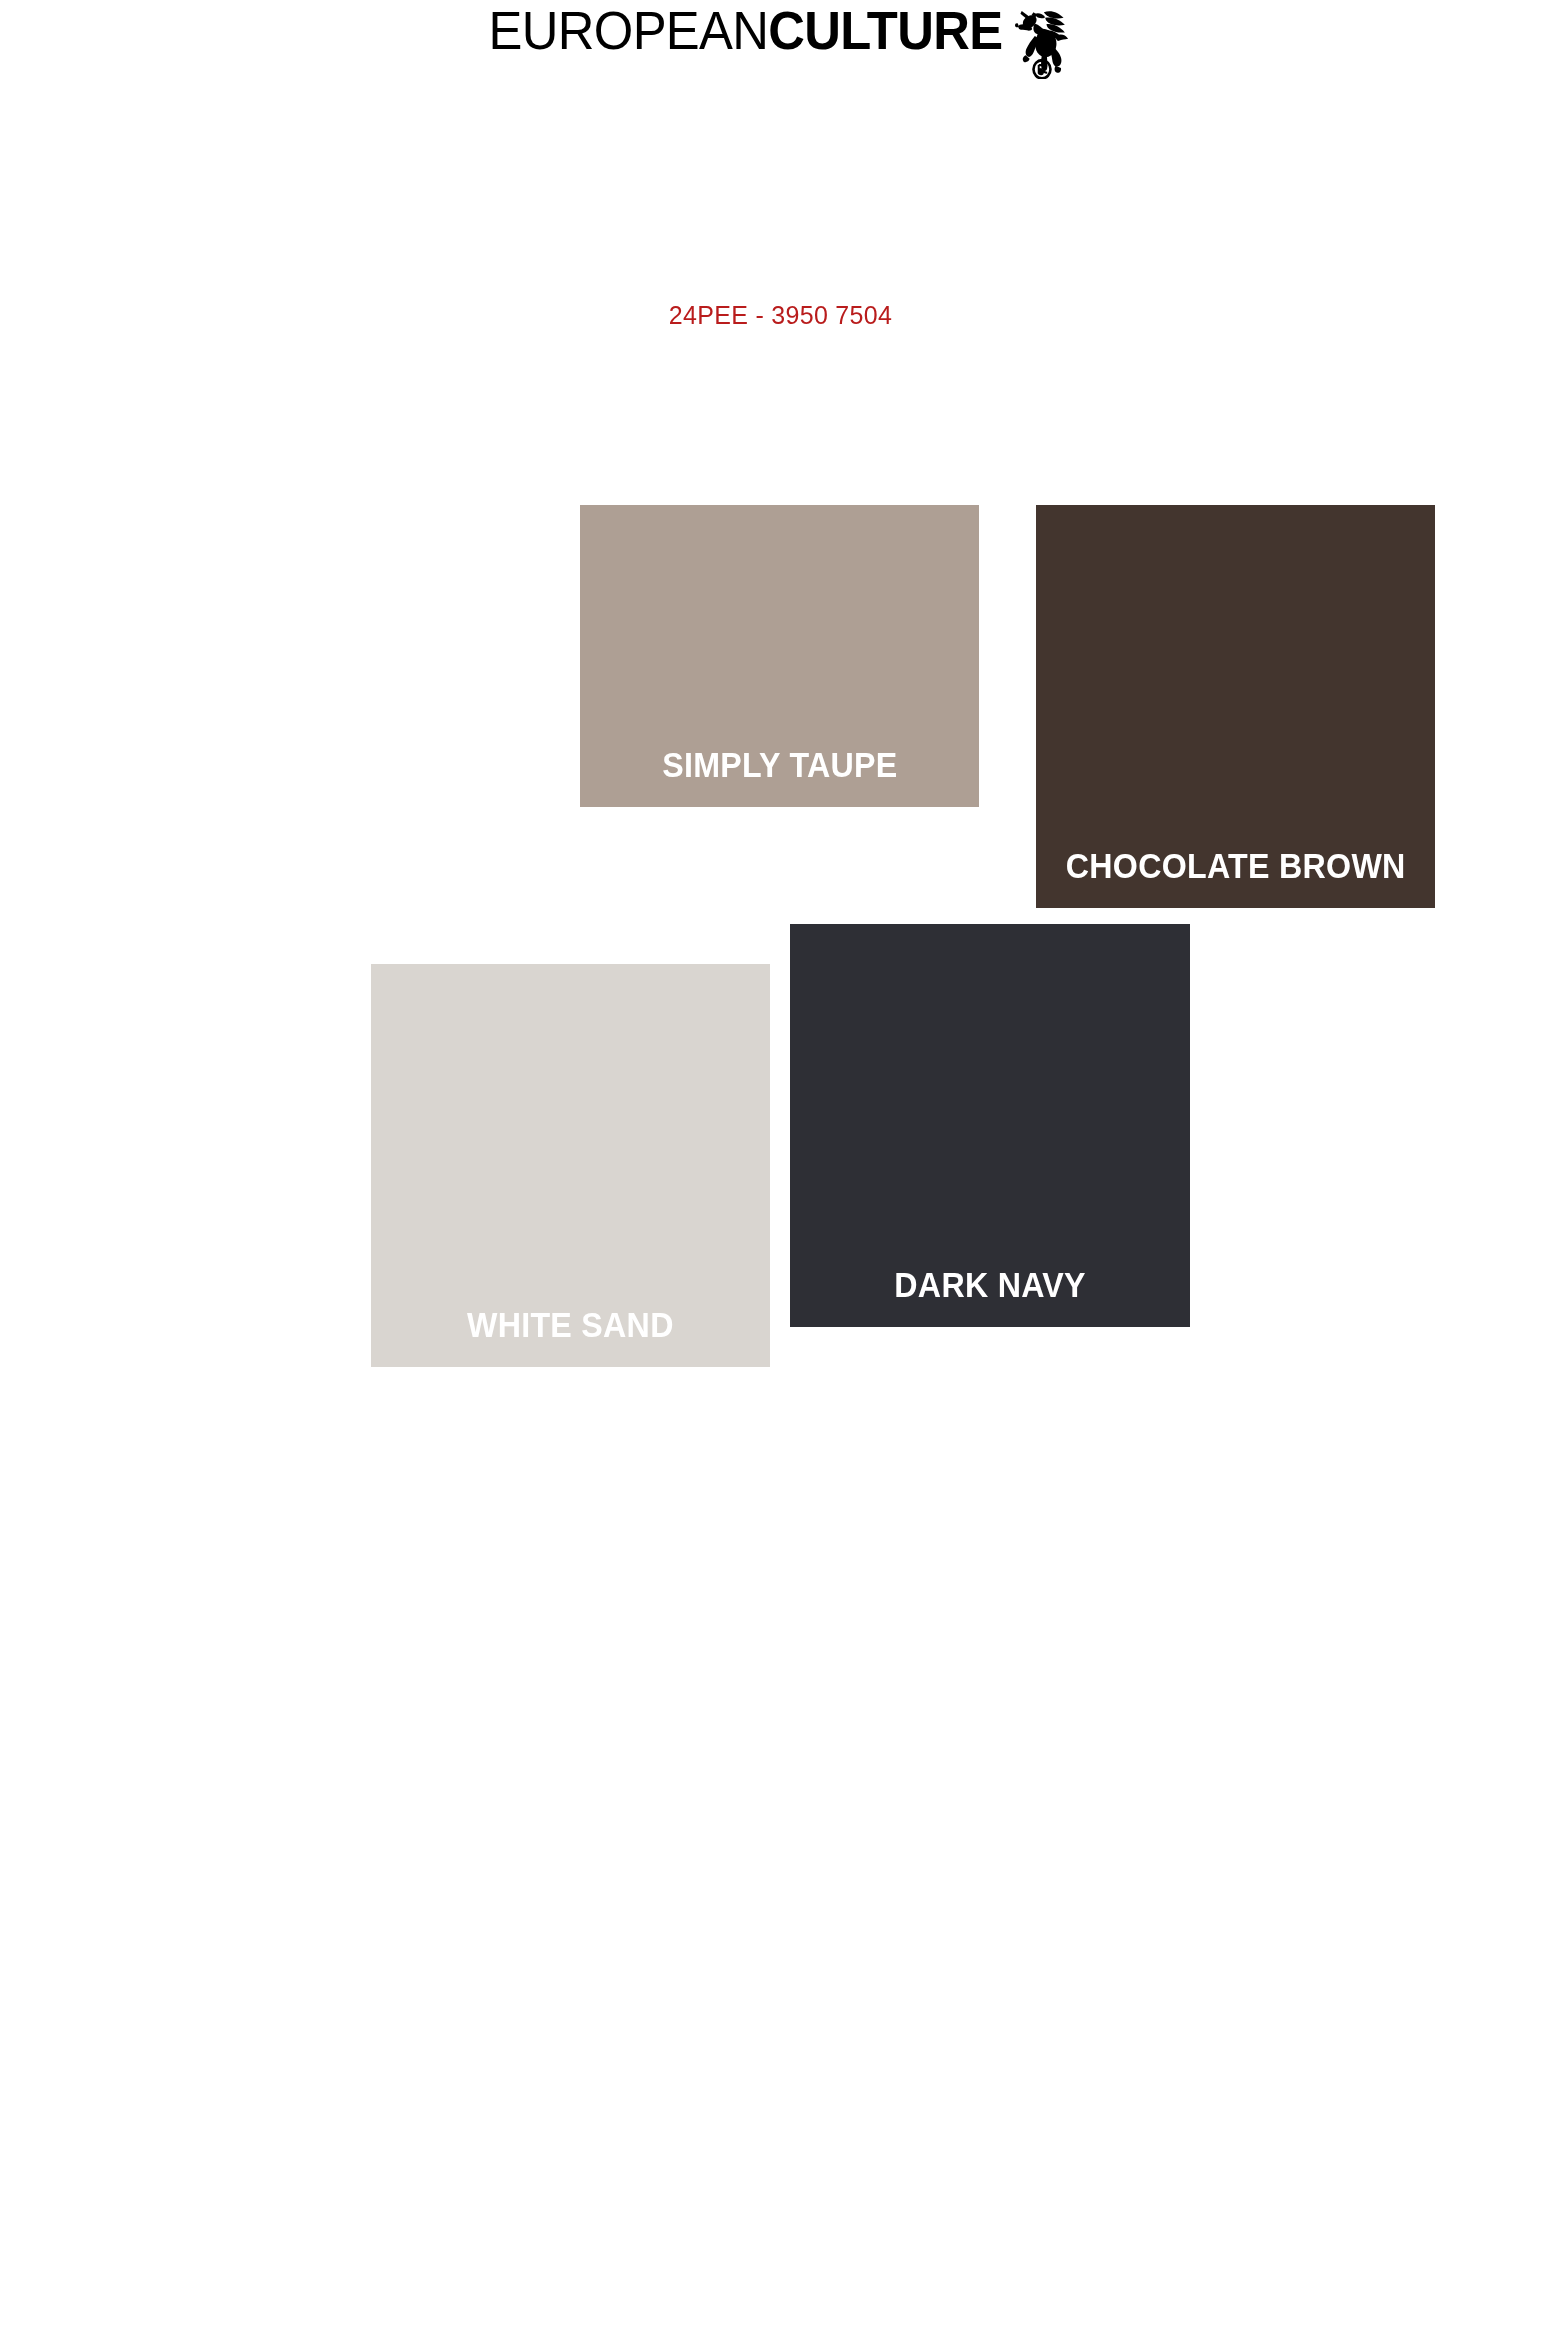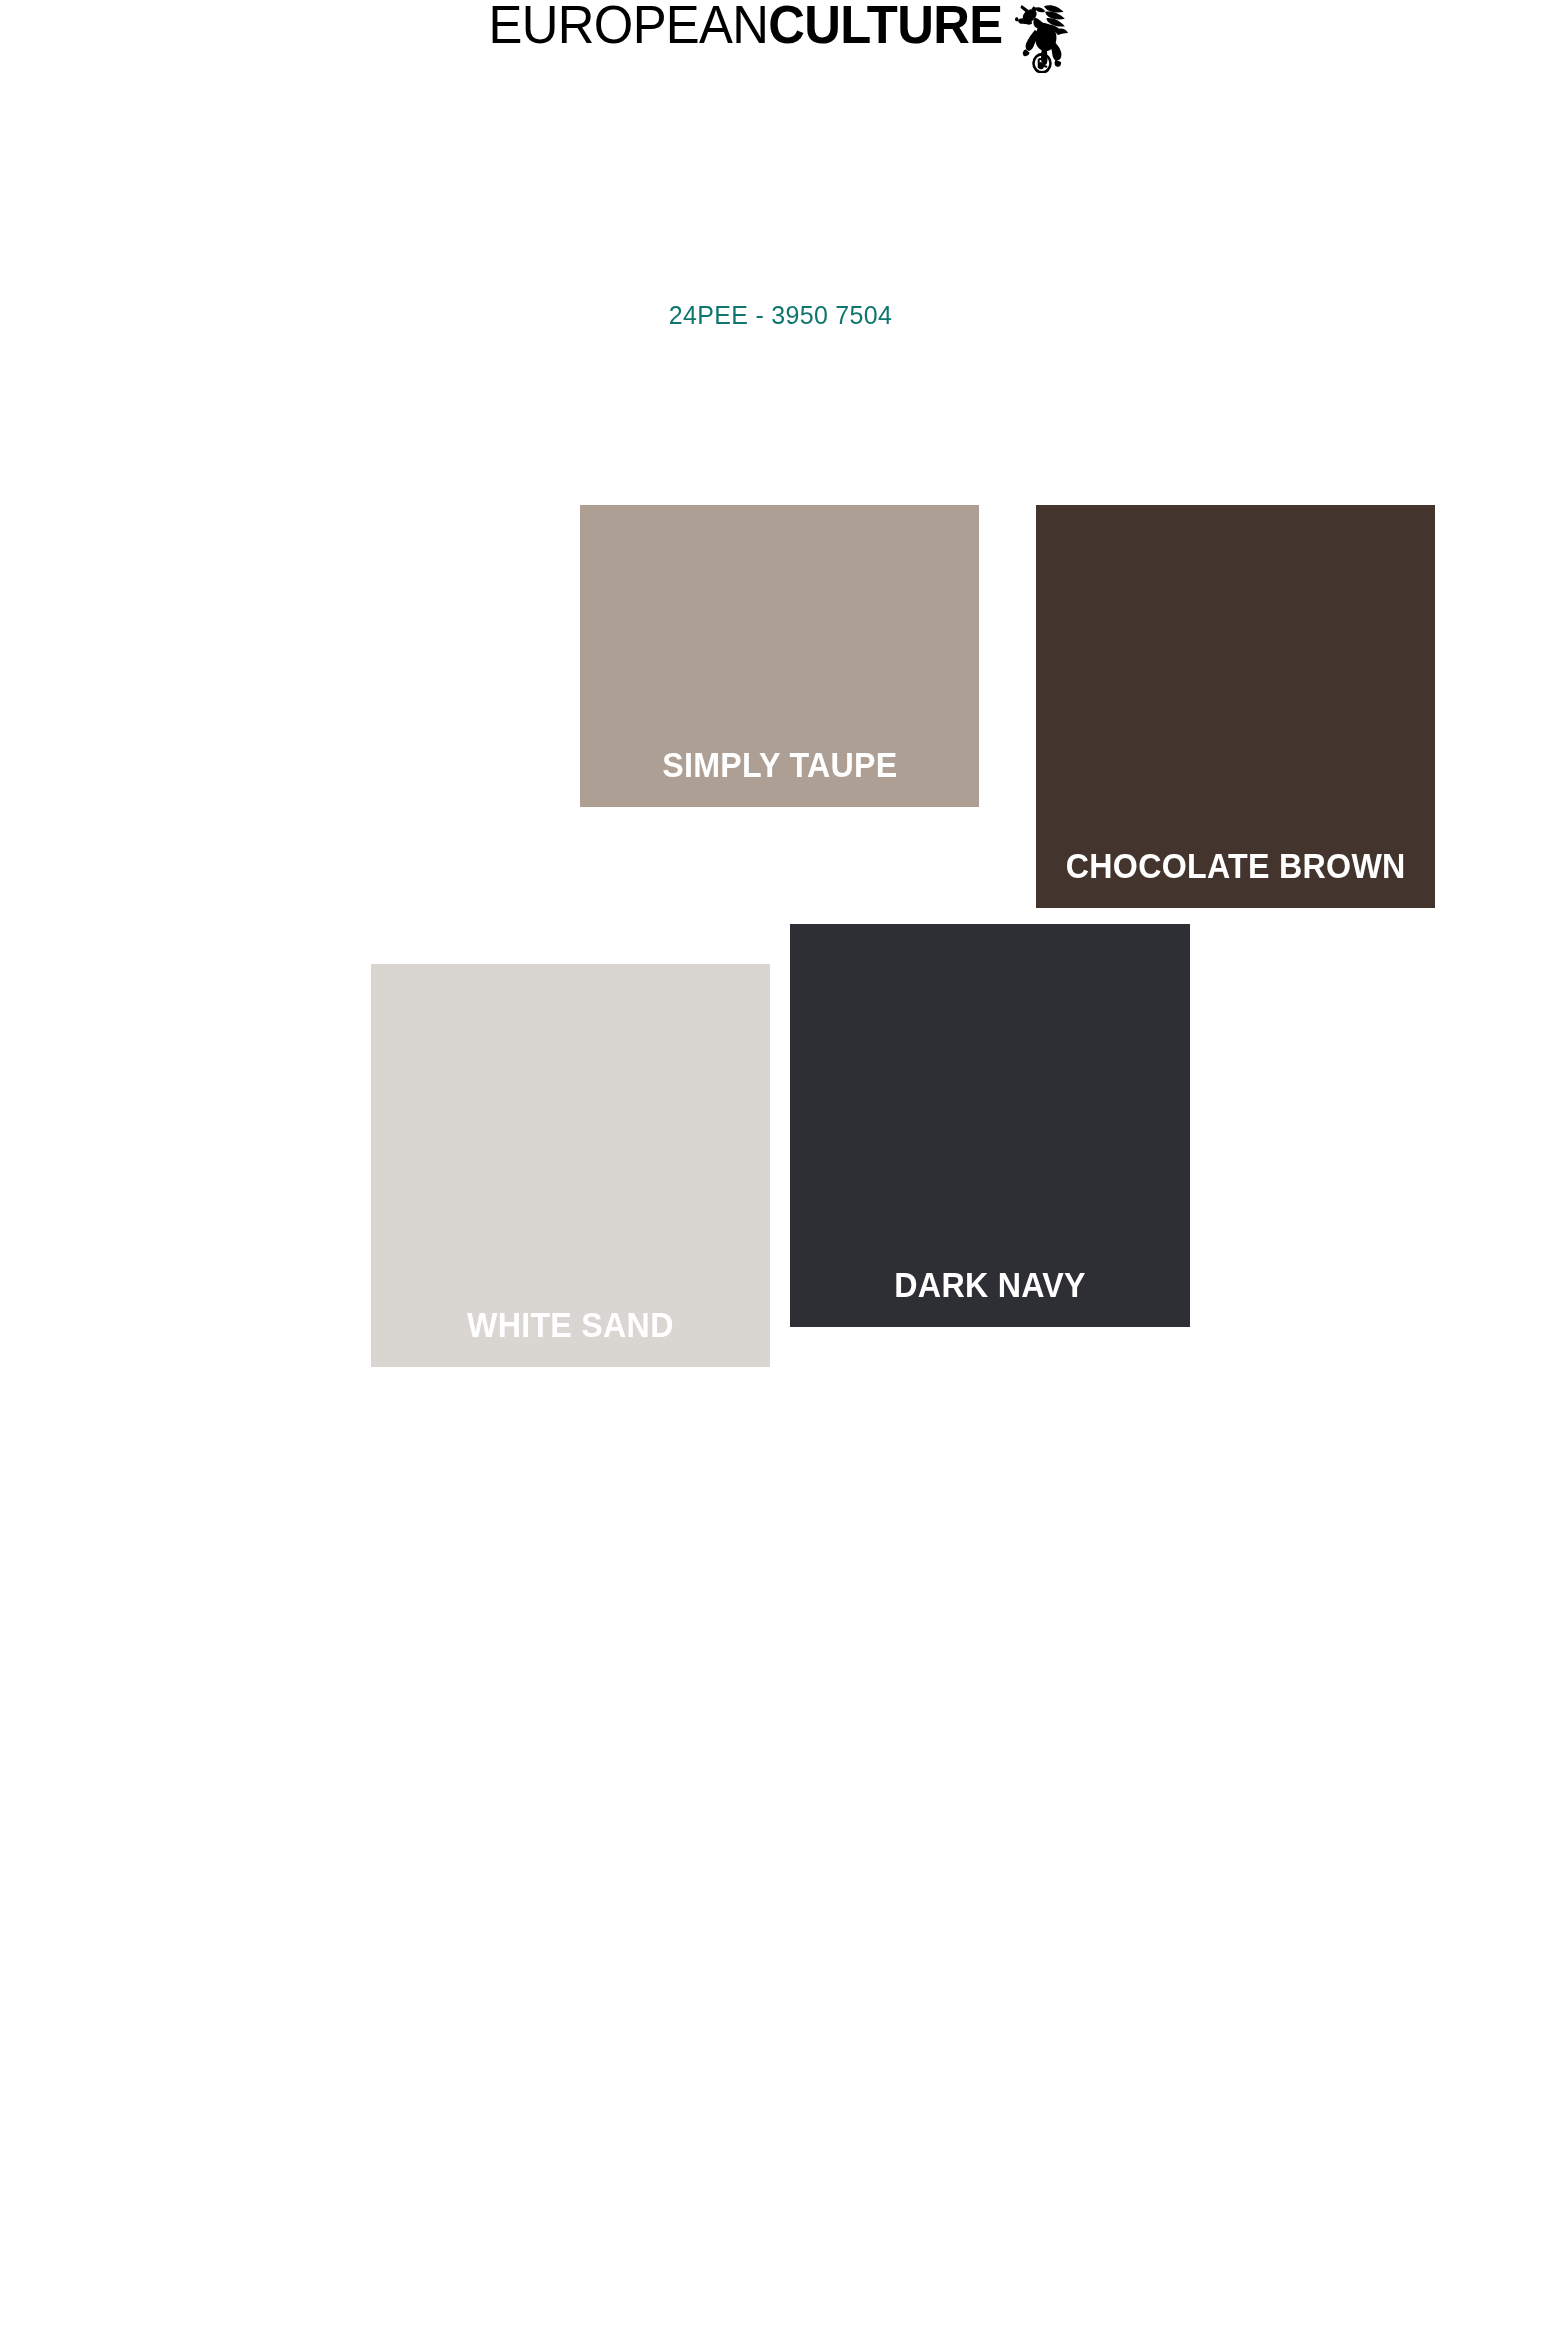--- a/index.html
+++ b/index.html
@@ -25,21 +25,21 @@
     text-align: center;
   }
 
   .logo-block {
     position: absolute;
     top: 268;
     left: 0;
     width: 1561px;
     height: 70px;
     display: flex;
-    align-items: flex-end;
+    align-items: center;
     justify-content: center;
   }
 
   .logo-wordmark {
     font-family: "Liberation Sans", sans-serif;
     font-size: 54px;
     line-height: 1;
     color: #000000;
     letter-spacing: -0.7px;
     white-space: nowrap;
@@ -72,21 +72,21 @@
   }
 
   .doc-ref {
     position: absolute;
     top: 301px;
     left: 0;
     width: 1561px;
     text-align: center;
     font-size: 25px;
     font-weight: 400;
-    color: #0f766e;
+    color: #b91c1c;
     letter-spacing: 0.3px;
   }
 
   
   .swatch-grid {
     position: absolute;
     top: 0;
     left: 0;
     width: 1561px;
     height: 2342px;

